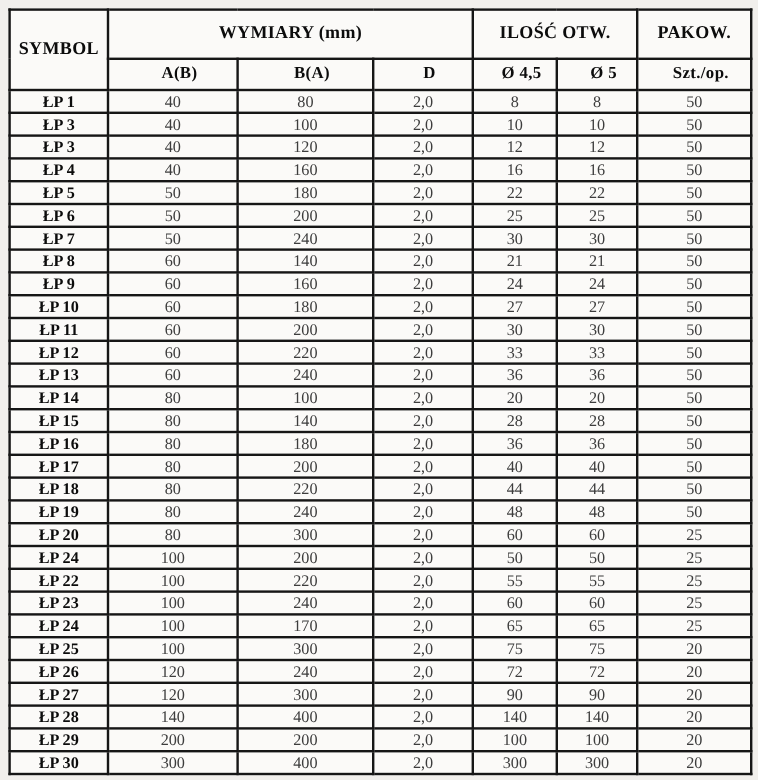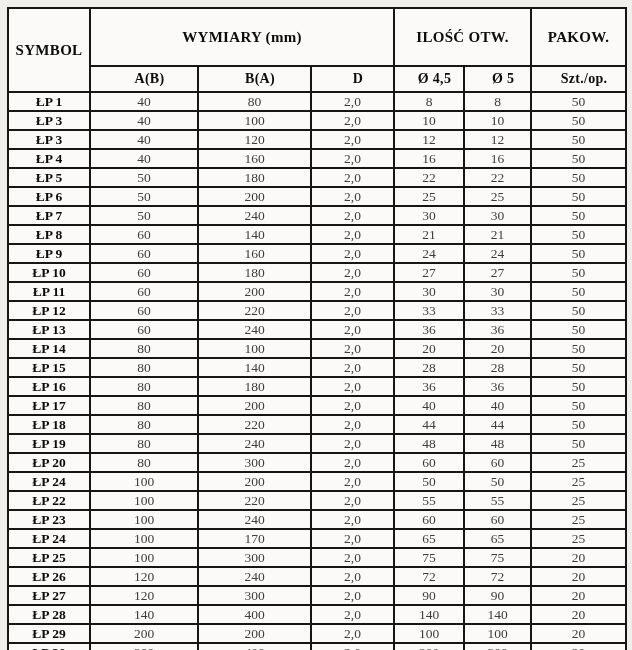--- a/index.html
+++ b/index.html
@@ -36,21 +36,21 @@
     overflow: hidden;
     white-space: nowrap;
   }
   thead th {
     font-weight: bold;
     color: #0c0c0c;
     font-size: 15px;
     letter-spacing: 0.3px;
     background: #fbfaf8;
   }
-  tr.hdr-top { height: 58px; }
+  tr.hdr-top { height: 41px; }
   tr.hdr-sub { height: 26px; }
   tr.hdr-sub th { font-size: 14px; padding-left: 11px; }
   tbody tr { height: 19px; }
   tbody th {
     font-weight: bold;
     color: #0c0c0c;
     font-size: 13.5px;
   }
   tbody td {
     font-weight: normal;

